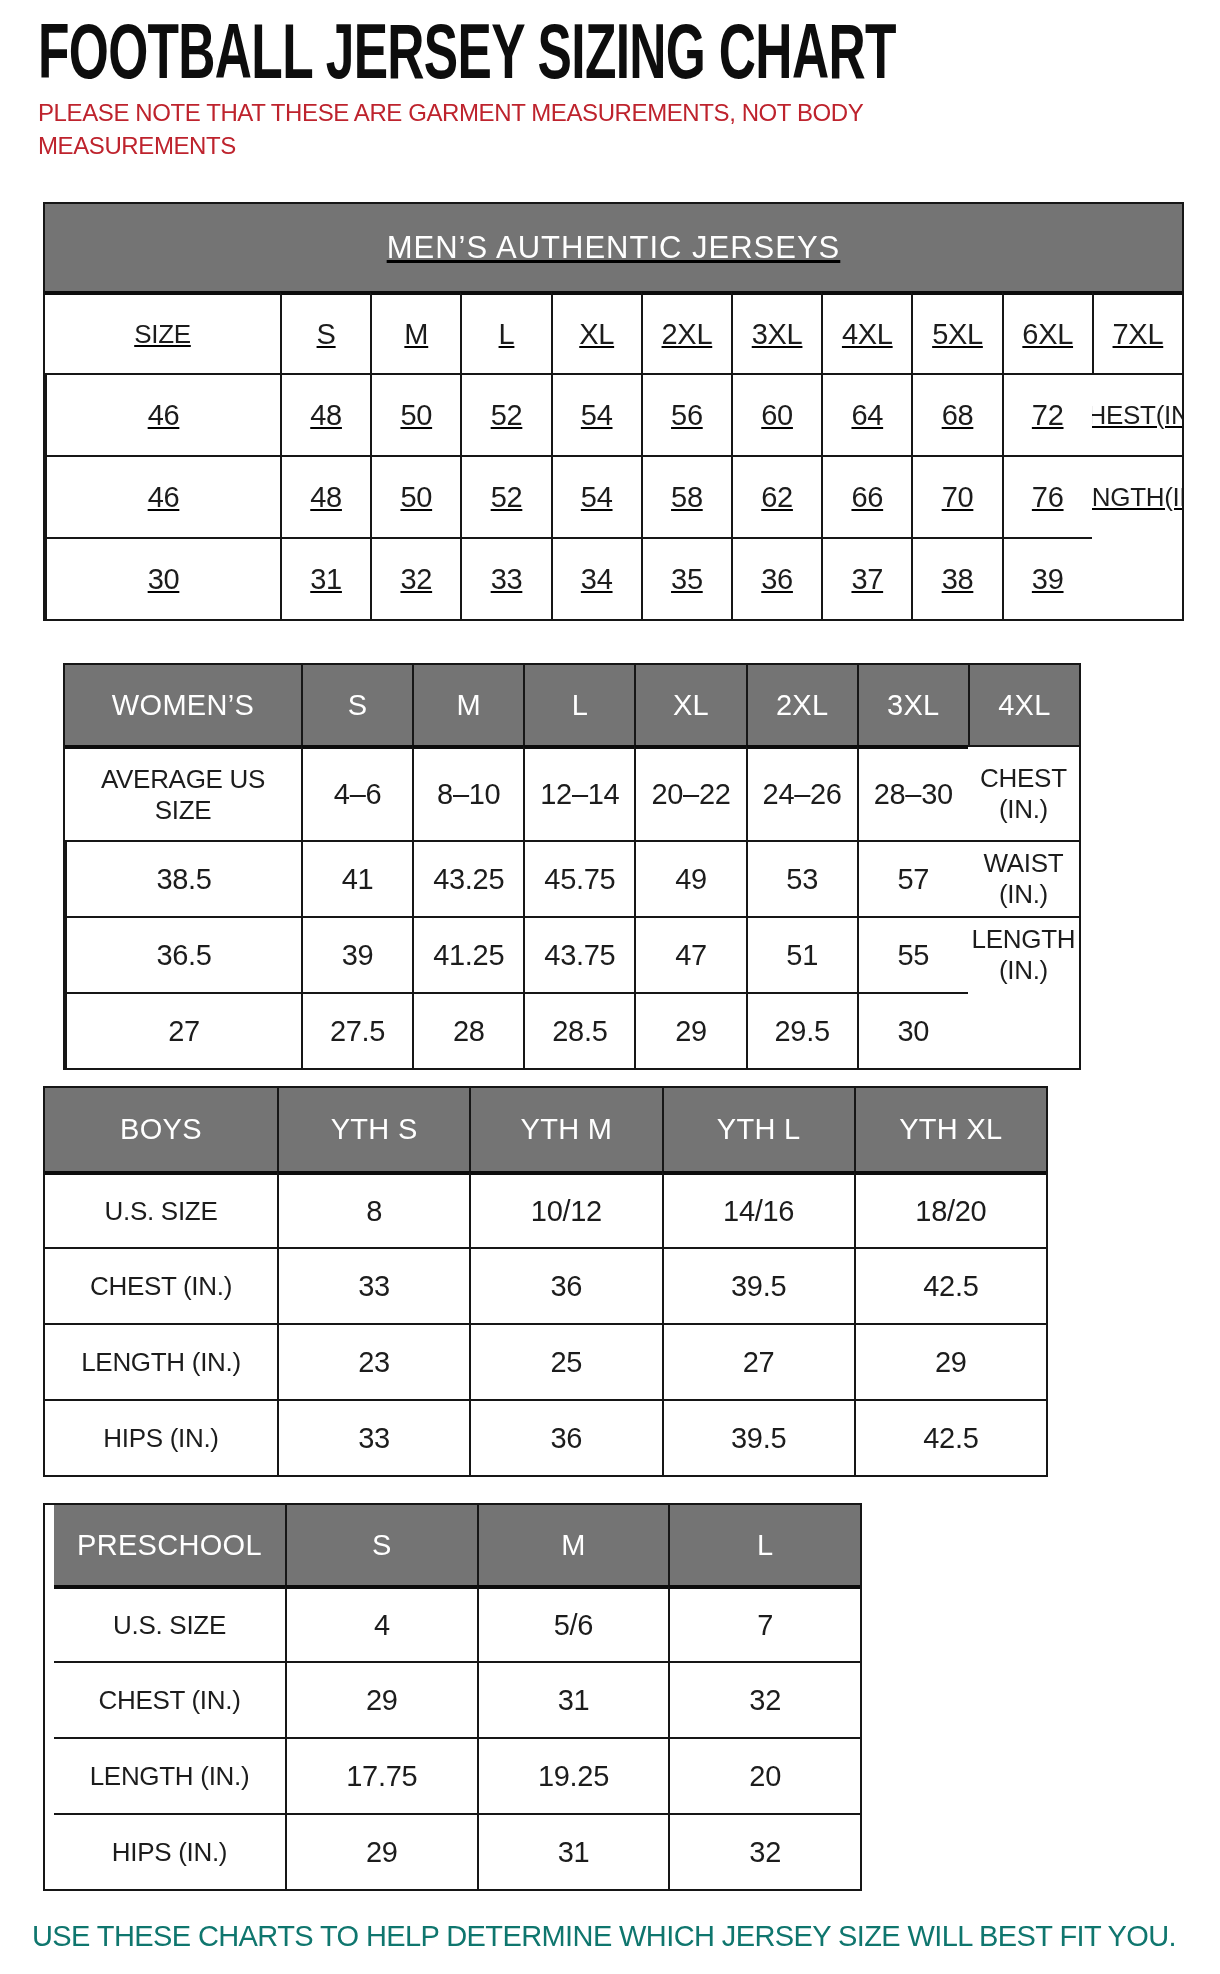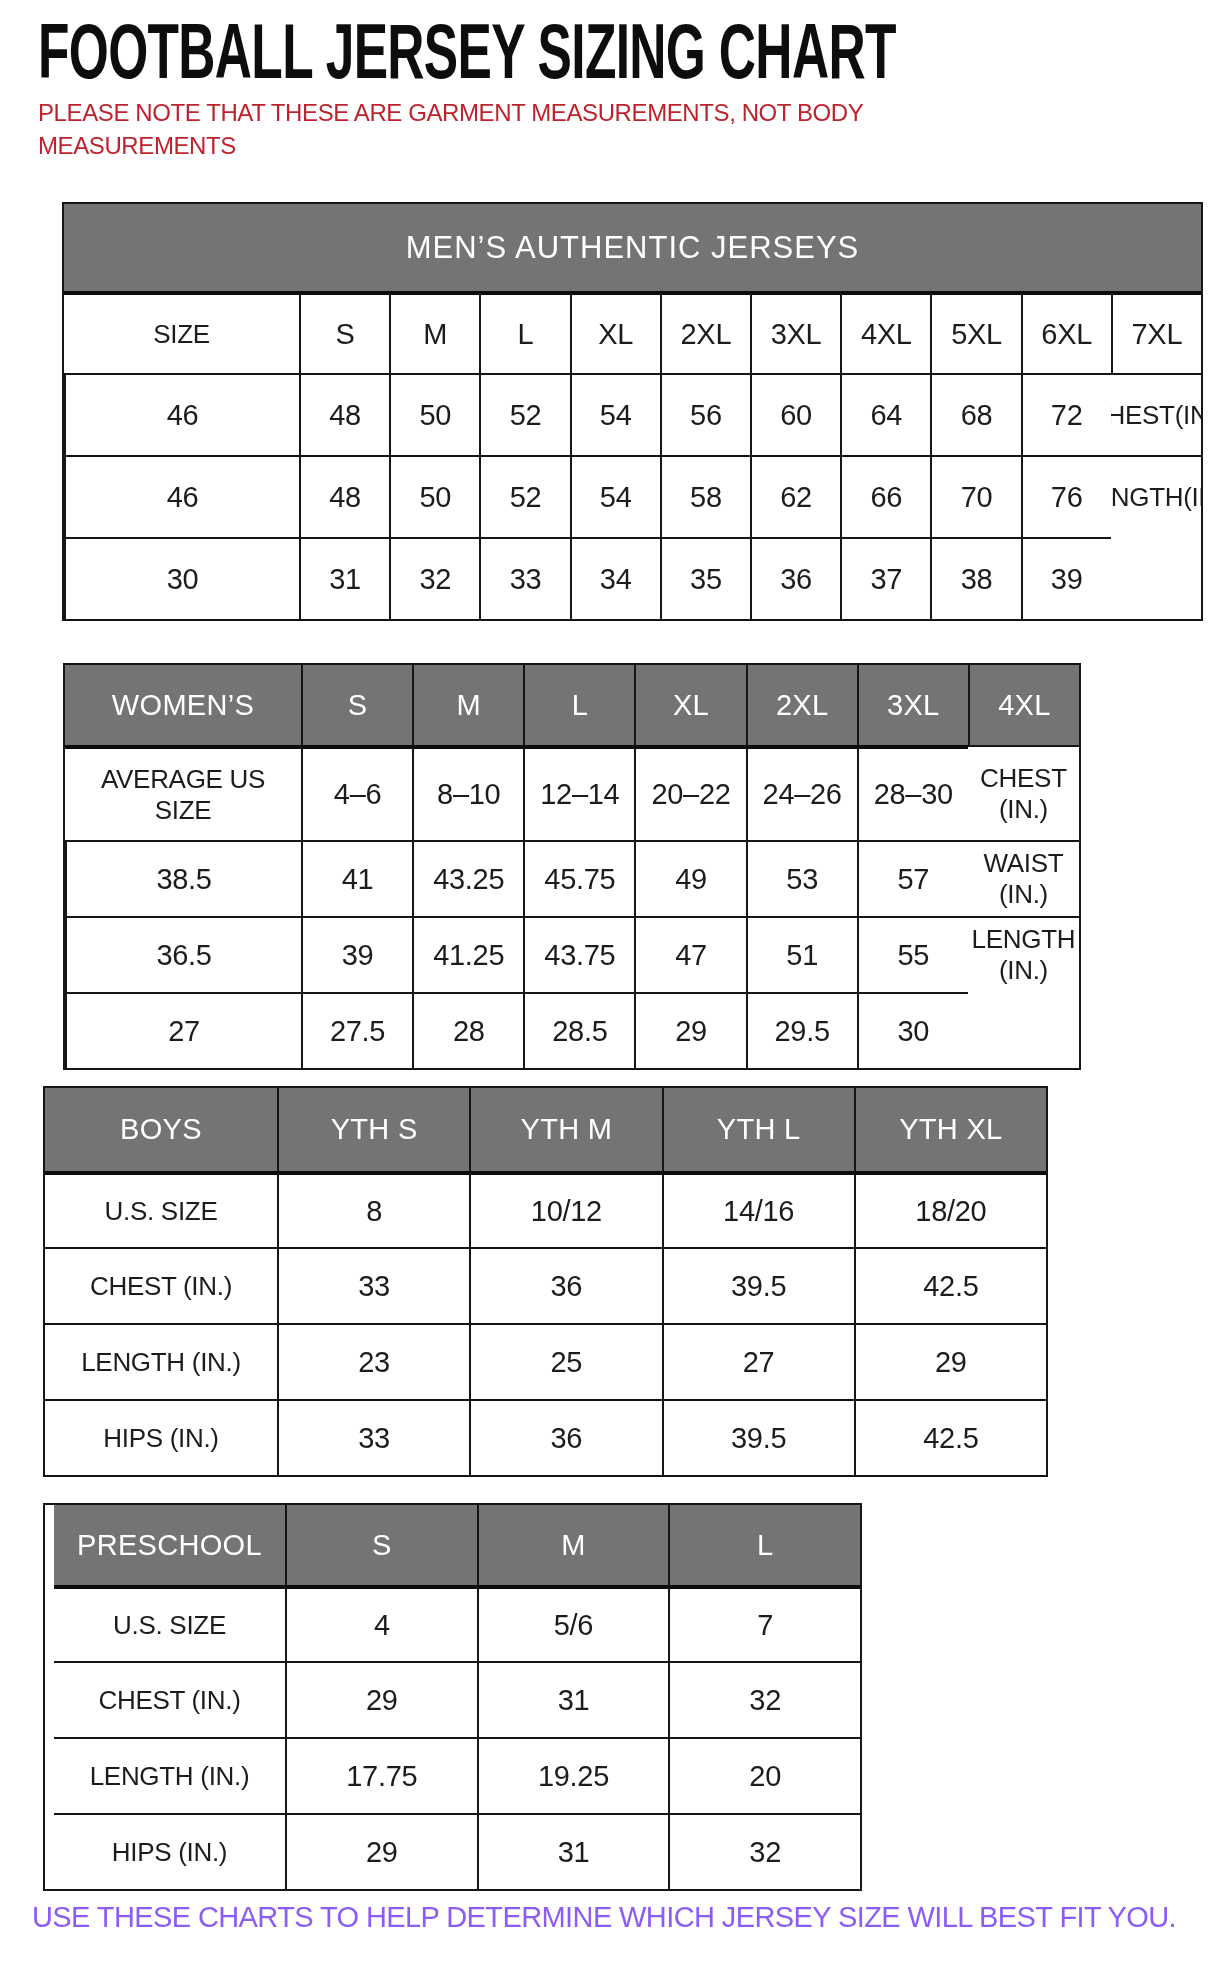--- a/index.html
+++ b/index.html
@@ -20,33 +20,33 @@
     transform: scaleX(0.66); transform-origin: 0 50%;
   }
 
   
   .note {
     margin: 10px 0 0 38px; width: 880px;
     color: #BE232D; font-size: 24px; line-height: 33px;
     letter-spacing: -0.4px; font-weight: 400;
   }
   .footer {
-    margin: 10px 0 0 32px; width: 1180px;
-    color: #8b5cf6; font-size: 29px; letter-spacing: -0.6px;
+    margin: 29px 0 0 32px; width: 1180px;
+    color: #0f766e; font-size: 29px; letter-spacing: -0.6px;
     white-space: nowrap;
   }
 
   
   .tbl {
     display: grid;
     border: 2px solid #161616;
     background: #fff;
     box-sizing: content-box;
   }
-  .tbl-mens      { margin: 40px 0 0 62px; width: 1137px; grid-template-columns: 235px repeat(10, 1fr); grid-template-rows: 87px repeat(4, 82px); }
+  .tbl-mens      { margin: 40px 0 0 43px; width: 1137px; grid-template-columns: 235px repeat(10, 1fr); grid-template-rows: 87px repeat(4, 82px); text-decoration: underline; }
   .tbl-womens    { margin: 42px 0 0 63px; width: 1014px; grid-template-columns: 236px repeat(7, 1fr);  grid-template-rows: 80px 95px repeat(3, 76px); }
   .tbl-boys      { margin: 16px 0 0 43px; width: 1001px; grid-template-columns: 232px repeat(4, 1fr);  grid-template-rows: 83px repeat(4, 76px); }
   .tbl-preschool { margin: 26px 0 0 43px; width: 806px;  grid-template-columns: 231px repeat(3, 1fr);  grid-template-rows: 80px repeat(4, 76px); padding-left: 9px; }
 
   .cell {
     display: flex; align-items: center; justify-content: center;
     border-left: 2px solid #161616; border-top: 2px solid #161616;
     color: #1c1c1c; text-align: center;
     overflow: hidden;
   }

